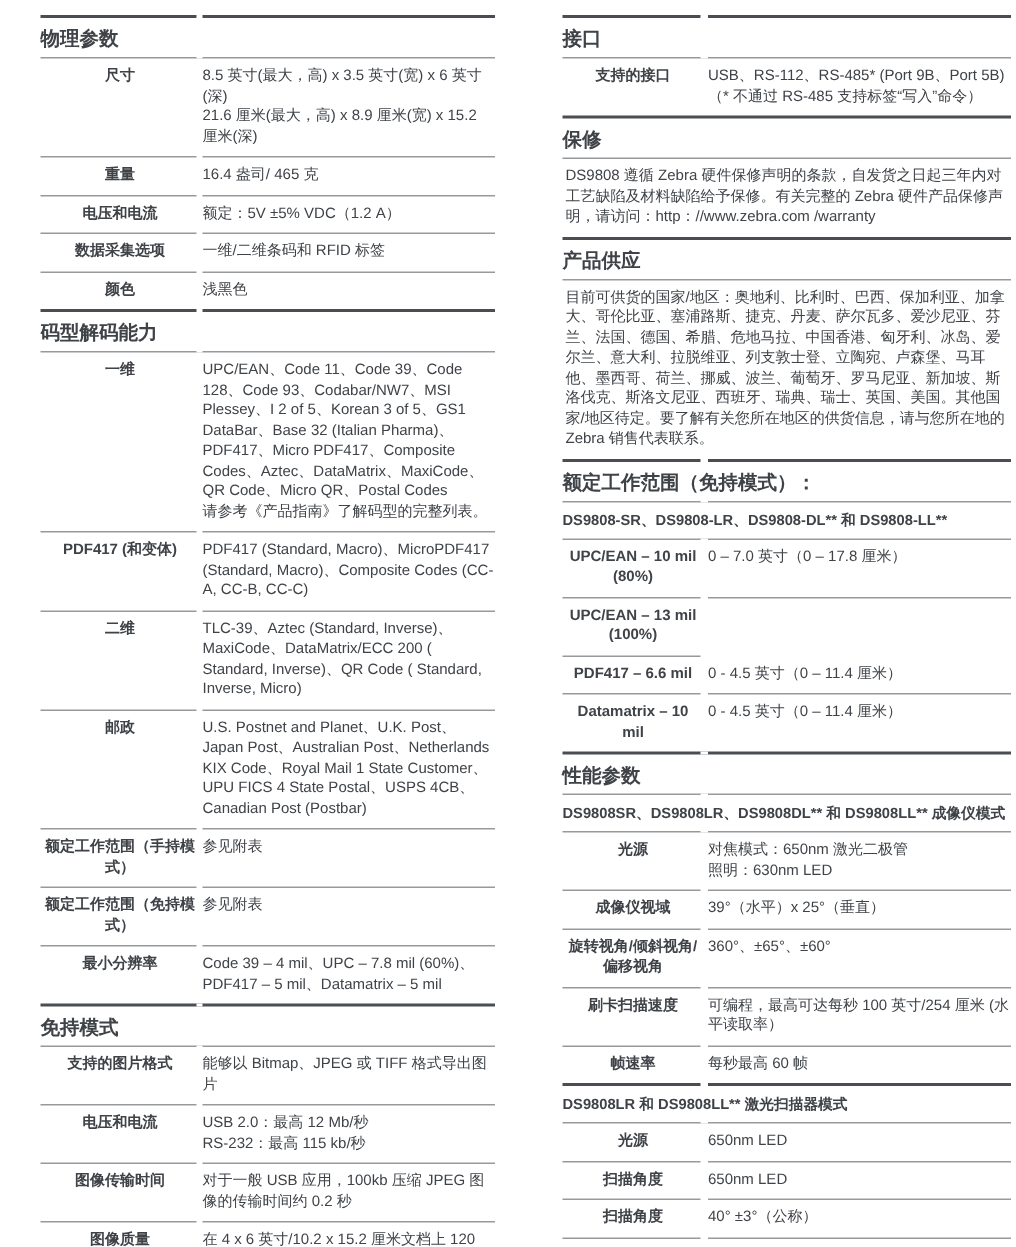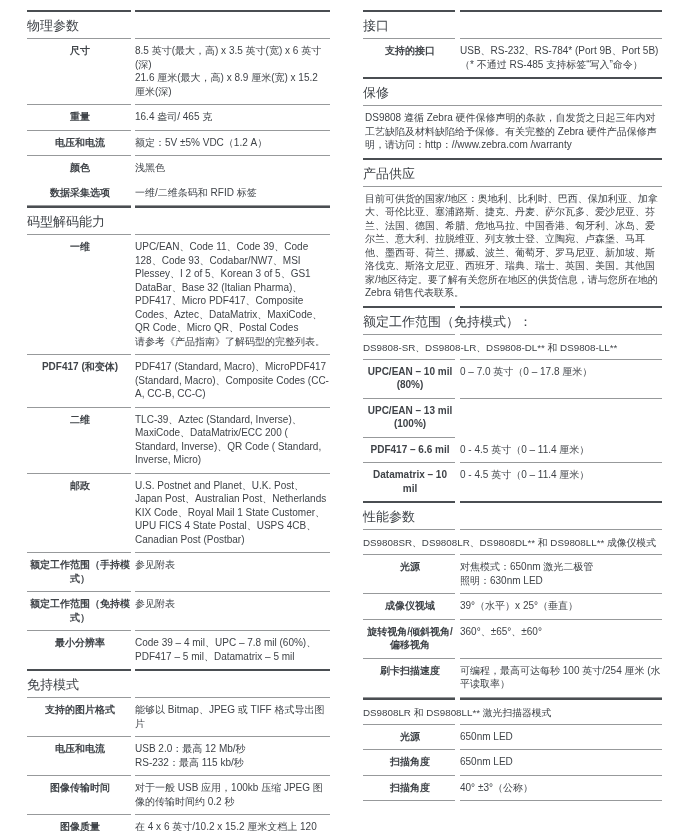--- a/index.html
+++ b/index.html
@@ -5,37 +5,37 @@
   * { margin:0; padding:0; box-sizing:border-box; }
   html,body { width:677px; height:831px; background:#ffffff; overflow:hidden; }
   body {
     font-family:"Liberation Sans","DejaVu Sans",sans-serif;
     color:#3f4348;
     display:flex;
     padding:10px 14px 0 27px;
     gap:33px;
   }
   .col { width:303px; flex:none; --labelw:104px; --gut:4px; --notch-left:104px; --notch-w:4px; }
-  .col.right { width:299px; --labelw:92px; --gut:5px; --notch-left:92px; --notch-w:5px; }
+  .col.right { width:299px;margin-left:12px; --labelw:92px; --gut:5px; --notch-left:92px; --notch-w:5px; }
   :root { --dark:#4a4e52; --thin:#97999b; }
 
   .sec-title {
     position:relative;
-    font-weight:normal; font-size:13px; line-height:15px;
+    font-weight:bold; font-size:13px; line-height:15px;
     padding:6px 0 5px;
     border-top:2px solid var(--dark);
     border-bottom:1px solid var(--thin);
   }
   .sec-title::before { content:""; position:absolute; top:-2px; left:var(--notch-left); width:var(--notch-w); height:2px; background:#fff; }
   .sec-title::after  { content:""; position:absolute; bottom:-1px; left:var(--notch-left); width:var(--notch-w); height:1px; background:#fff; }
   .sec-title.nonotch::before, .sec-title.nonotch::after { display:none; }
 
   .subhead {
     position:relative;
-    font-weight:normal; font-size:9.8px; line-height:13px;
+    font-weight:bold; font-size:9.8px; line-height:13px;
     padding:6px 0 5px;
     border-bottom:1px solid var(--thin);
   }
   .subhead::after { content:""; position:absolute; bottom:-1px; left:var(--notch-left); width:var(--notch-w); height:1px; background:#fff; }
   .subhead.thick-top { border-top:2px solid var(--dark); }
   .subhead.thick-top::before { content:""; position:absolute; top:-2px; left:var(--notch-left); width:var(--notch-w); height:2px; background:#fff; }
 
   .row { display:flex; gap:var(--gut); align-items:stretch; }
   .row .cl {
     width:var(--labelw); flex:none;
@@ -67,27 +67,27 @@
 21.6 厘米(最大，高) x 8.9 厘米(宽) x 15.2 厘米(深)</div>
   </div>
   <div class="row">
     <div class="cl">重量</div>
     <div class="cr">16.4 盎司/ 465 克</div>
   </div>
   <div class="row">
     <div class="cl">电压和电流</div>
     <div class="cr">额定：5V ±5% VDC（1.2 A）</div>
   </div>
+  <div class="row">
+    <div class="cl">数据采集选项</div>
+    <div class="cr">一维/二维条码和 RFID 标签</div>
+  </div>
   <div class="row nb">
     <div class="cl">颜色</div>
     <div class="cr">浅黑色</div>
-  </div>
-  <div class="row">
-    <div class="cl">数据采集选项</div>
-    <div class="cr">一维/二维条码和 RFID 标签</div>
   </div>
 
   <div class="sec-title">码型解码能力</div>
   <div class="row">
     <div class="cl">一维</div>
     <div class="cr">UPC/EAN、Code 11、Code 39、Code 128、Code 93、Codabar/NW7、MSI Plessey、I 2 of 5、Korean 3 of 5、GS1 DataBar、Base 32 (Italian Pharma)、PDF417、Micro PDF417、Composite Codes、Aztec、DataMatrix、MaxiCode、QR Code、Micro QR、Postal Codes
 请参考《产品指南》了解码型的完整列表。</div>
   </div>
   <div class="row">
     <div class="cl">PDF417 (和变体)</div>
@@ -133,21 +133,21 @@
     <div class="cr">在 4 x 6 英寸/10.2 x 15.2 厘米文档上 120 DPI（6.5 英寸/16.5 厘米）</div>
   </div>
 
 </div>
 
 <div class="col right">
 
   <div class="sec-title">接口</div>
   <div class="row nb">
     <div class="cl">支持的接口</div>
-    <div class="cr">USB、RS-232、RS-784* (Port 9B、Port 5B)
+    <div class="cr">USB、RS-112、RS-485* (Port 9B、Port 5B)
 （* 不通过 RS-485 支持标签“写入”命令）</div>
   </div>
 
   <div class="sec-title nonotch">保修</div>
   <div class="para">DS9808 遵循 Zebra 硬件保修声明的条款，自发货之日起三年内对工艺缺陷及材料缺陷给予保修。有关完整的 Zebra 硬件产品保修声明，请访问：http：//www.zebra.com /warranty</div>
 
   <div class="sec-title nonotch">产品供应</div>
   <div class="para">目前可供货的国家/地区：奥地利、比利时、巴西、保加利亚、加拿大、哥伦比亚、塞浦路斯、捷克、丹麦、萨尔瓦多、爱沙尼亚、芬兰、法国、德国、希腊、危地马拉、中国香港、匈牙利、冰岛、爱尔兰、意大利、拉脱维亚、列支敦士登、立陶宛、卢森堡、马耳他、墨西哥、荷兰、挪威、波兰、葡萄牙、罗马尼亚、新加坡、斯洛伐克、斯洛文尼亚、西班牙、瑞典、瑞士、英国、美国。其他国家/地区待定。要了解有关您所在地区的供货信息，请与您所在地的 Zebra 销售代表联系。</div>
 
   <div class="sec-title">额定工作范围（免持模式）：</div>
@@ -180,20 +180,24 @@
     <div class="cr">39°（水平）x 25°（垂直）</div>
   </div>
   <div class="row">
     <div class="cl">旋转视角/倾斜视角/偏移视角</div>
     <div class="cr">360°、±65°、±60°</div>
   </div>
   <div class="row">
     <div class="cl">刷卡扫描速度</div>
     <div class="cr">可编程，最高可达每秒 100 英寸/254 厘米 (水平读取率）</div>
   </div>
+  <div class="row nb">
+    <div class="cl">帧速率</div>
+    <div class="cr">每秒最高 60 帧</div>
+  </div>
 
   <div class="subhead thick-top">DS9808LR 和 DS9808LL** 激光扫描器模式</div>
   <div class="row">
     <div class="cl">光源</div>
     <div class="cr">650nm LED</div>
   </div>
   <div class="row">
     <div class="cl">扫描角度</div>
     <div class="cr">650nm LED</div>
   </div>

